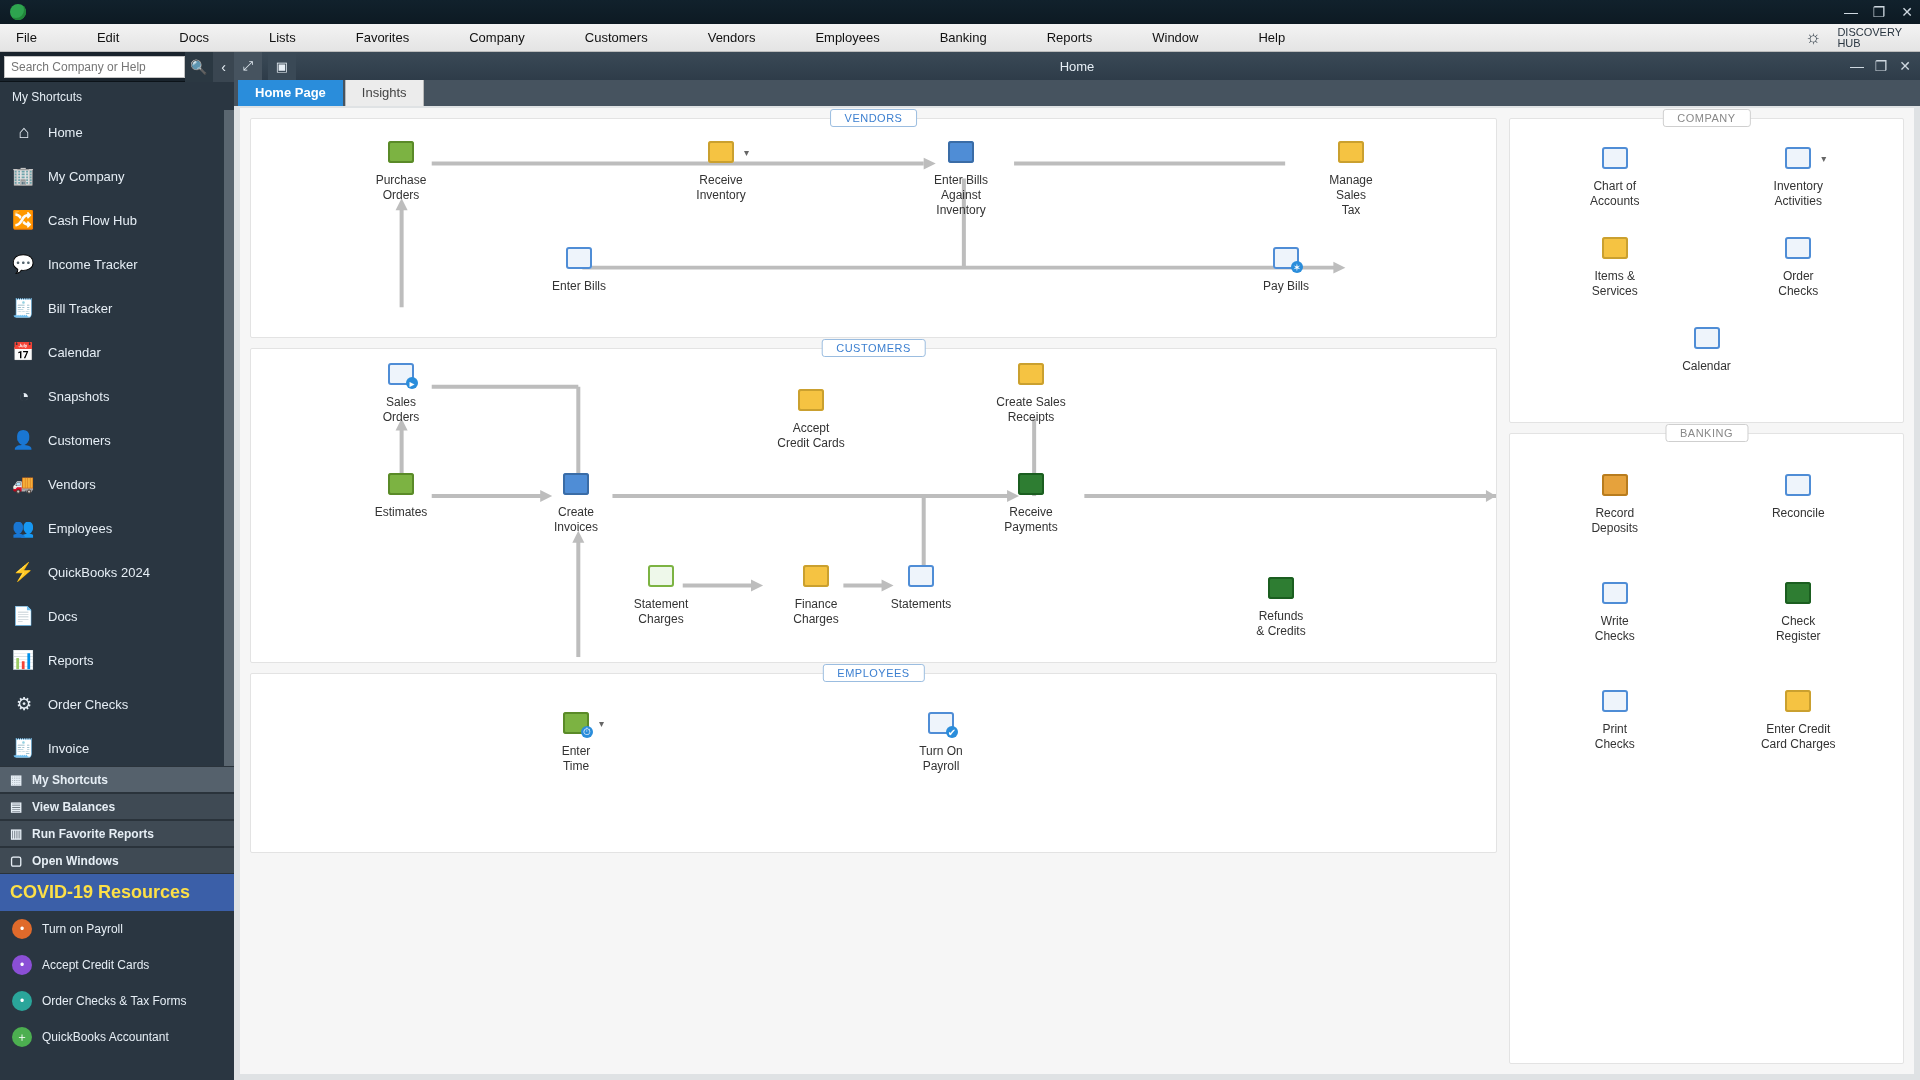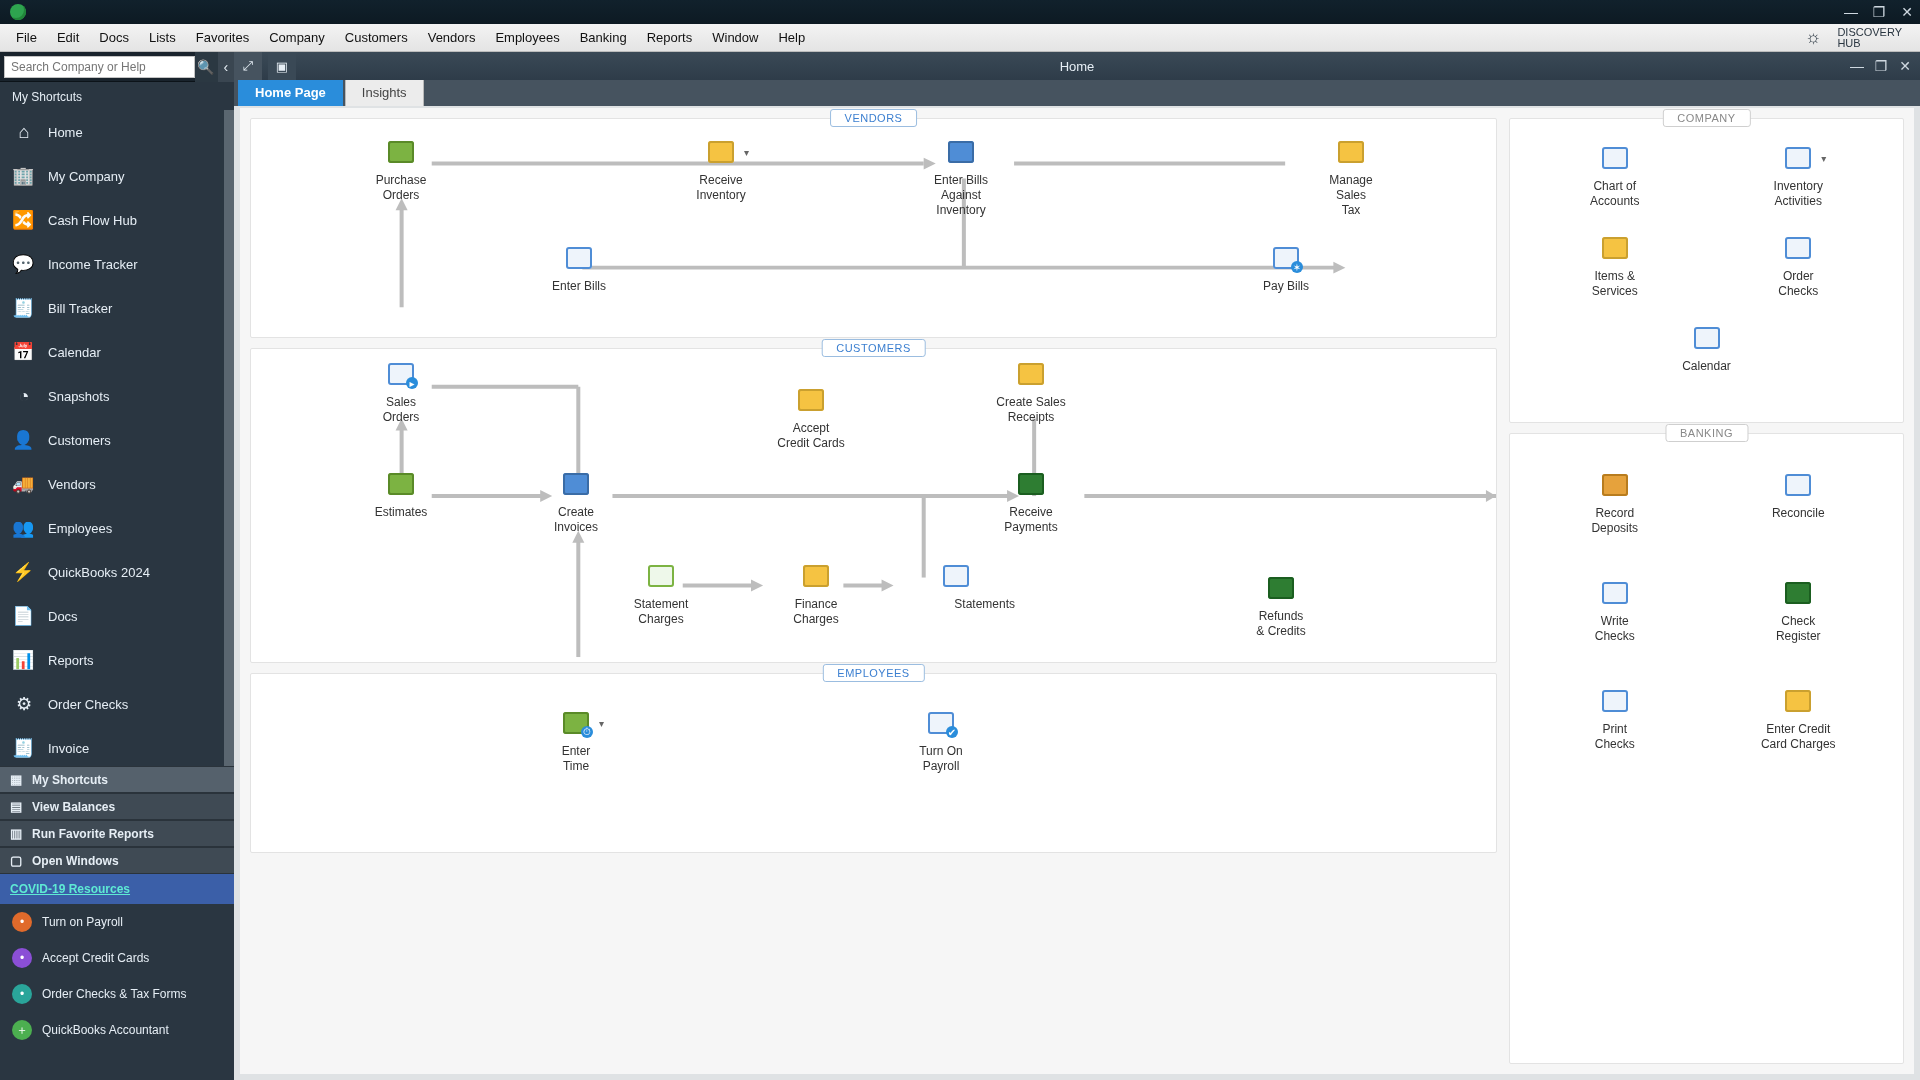--- a/index.html
+++ b/index.html
@@ -69,20 +69,21 @@
   }
 
   .menu-bar {
     height: 28px;
     background: linear-gradient(180deg,#f3f3f3,#e4e4e4);
     border-bottom: 1px solid #bcbcbc;
     display: flex;
     align-items: stretch;
     padding: 0 6px;
     font-size: 13px;
+    gap: 40px;
   }
   .menu-item {
     padding: 0 10px;
     display: flex;
     align-items: center;
     color: var(--menu-text);
     cursor: default;
   }
 
   .discovery-hub {
@@ -128,21 +129,21 @@
     height: 30px;
     background: #19232c;
     border-bottom: 1px solid #0c1319;
   }
   .search-row input {
     flex: 1 1 auto;
     margin: 3px 0 3px 4px;
     height: 22px;
     border: 1px solid #c3c3c3;
     font-size: 12px;
-    padding: 0 28px 0 6px;
+    padding: 0 18px 0 6px;
     background: #fff;
     color: #444;
   }
   .search-row .search-btn {
     width: 30px; height: 30px;
     display: flex; align-items:center; justify-content:center;
     color: #e6eef5;
     background: #2b3842;
     font-size: 14px;
     cursor: pointer;
@@ -209,25 +210,24 @@
     color: #e6eef5;
     cursor: pointer;
   }
   .panel-bar.active { background: #55616c; }
   .panel-bar .pico {
     width: 14px; font-size: 13px; color: #e6eef5;
   }
 
   .covid-link {
     background: #3b5fa8;
-    color: #5eead4;
+    color: #fde047;
     font-weight: bold;
-    text-decoration: underline;
     padding: 8px 10px;
-    font-size: 12px;
+    font-size: 18px;
     cursor: pointer;
   }
 
   .promo-list .side-item {
     padding: 8px 12px;
     gap: 10px;
     font-size: 12px;
   }
   .promo-list .ico {
     width: 20px; height: 20px;
@@ -747,21 +747,21 @@
               </div>
 
               <div class="node" style="left:350px; top:216px;">
                 <span class="nicon"><span class="mi greenf"></span></span>
                 <div class="cap">Statement<br>Charges</div>
               </div>
               <div class="node" style="left:505px; top:216px;">
                 <span class="nicon"><span class="mi yellow"></span></span>
                 <div class="cap">Finance<br>Charges</div>
               </div>
-              <div class="node" style="left:644px; top:216px;text-align:right;">
+              <div class="node" style="left:610px; top:216px;">
                 <span class="nicon"><span class="mi bluef"></span></span>
                 <div class="cap">Statements</div>
               </div>
               <div class="node" style="left:970px; top:228px;">
                 <span class="nicon"><span class="mi greend"></span></span>
                 <div class="cap">Refunds<br>&amp; Credits</div>
               </div>
             </div>
           </div>
 

